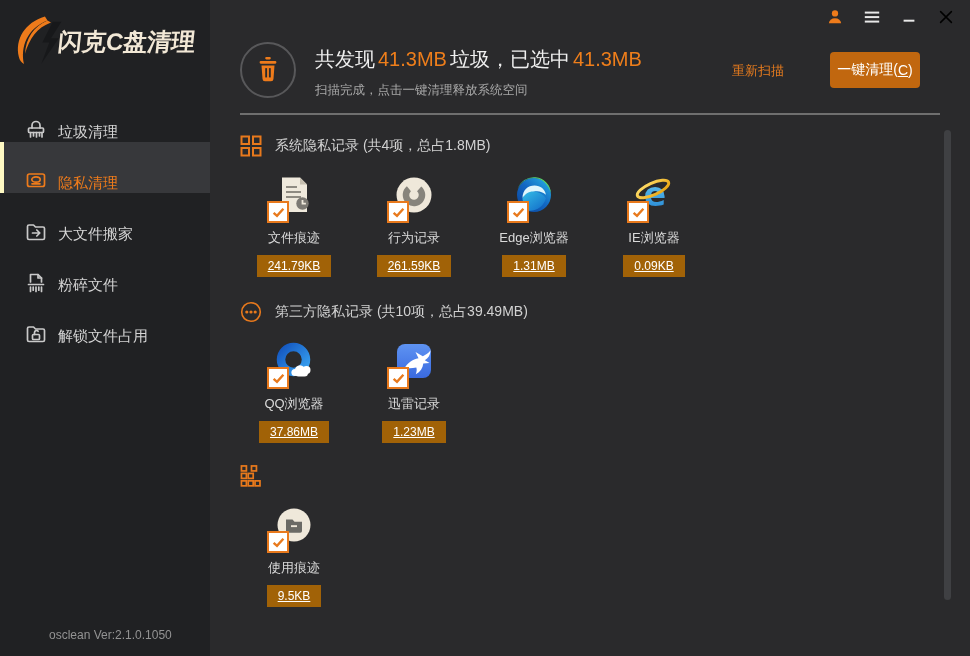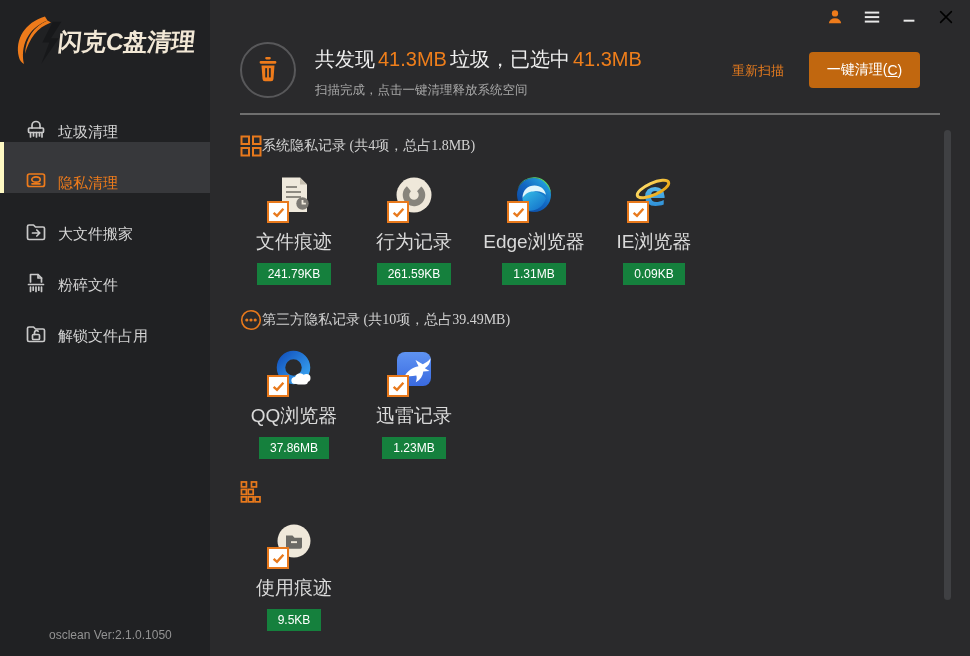--- a/index.html
+++ b/index.html
@@ -25,40 +25,40 @@
   .ctrl{width:20px;height:20px;display:inline-flex;align-items:center;justify-content:center;cursor:pointer;}
   .ctrl svg{width:18px;height:18px;}
 
   .trash-circle{position:absolute;left:30px;top:42px;width:56px;height:56px;border:2px solid #58585a;border-radius:50%;box-sizing:border-box;display:flex;align-items:center;justify-content:center;}
   .trash-circle svg{width:26px;height:28px;}
   .head-text{position:absolute;left:105px;top:46px;}
   .head-title{font-size:20px;color:#efefef;white-space:nowrap;}
   .head-title .num{color:#ee7e1b;margin:0 3px;}
   .head-sub{margin-top:9px;font-size:12.5px;color:#a8a8a8;}
   .rescan{position:absolute;right:186px;top:62px;font-size:13px;color:#e87c1e;cursor:pointer;text-align:right;}
-  .clean-btn{position:absolute;right:50px;top:52px;width:111px;height:36px;background:#c1670f;border:none;border-radius:4px;color:#fff;font-size:14px;cursor:pointer;font-family:inherit;display:flex;align-items:center;justify-content:center;}
+  .clean-btn{position:absolute;right:50px;top:52px;width:90px;height:36px;background:#c1670f;border:none;border-radius:4px;color:#fff;font-size:14px;cursor:pointer;font-family:inherit;display:flex;align-items:center;justify-content:center;}
   .clean-btn .u{text-decoration:underline;}
   .divider{position:absolute;left:30px;right:30px;top:113px;height:2px;background:#6f6f6f;}
 
   .content{position:absolute;left:0;top:115px;width:760px;bottom:0;padding-left:24px;box-sizing:border-box;}
   .section{margin:0;}
-  .sec-head{display:flex;align-items:center;margin-left:6px;height:22px;font-family:Liberation Serif, serif;}
+  .sec-head{display:flex;align-items:center;gap:13px;margin-left:6px;height:22px;}
   .sec-head:first-child{margin-top:0;}
   .sec-icon{width:22px;height:24px;display:inline-flex;color:#e8791c;}
   .sec-icon svg{width:100%;height:100%;}
   .sec-title{font-size:14px;color:#d2d2d2;}
   .cards{display:flex;margin-top:18px;}
   .card{width:120px;display:flex;flex-direction:column;align-items:center;cursor:pointer;}
   .icon-wrap{position:relative;width:40px;height:40px;}
   .app-icon svg{width:40px;height:40px;display:block;}
   .checkbox{position:absolute;left:-7px;bottom:-8px;width:22px;height:22px;background:#fff;border:2px solid #e8791c;box-sizing:border-box;display:flex;align-items:center;justify-content:center;}
   .checkbox svg{width:15px;height:15px;}
-  .card-label{margin-top:14px;font-size:19px;color:#dadada;}
+  .card-label{margin-top:14px;font-size:13px;color:#dadada;}
   .badge-row{margin-top:8px;}
-  .badge{display:inline-block;background:#15803d;color:#fff;font-size:12px;padding:4px 11px;}
+  .badge{display:inline-block;background:#a16207;color:#fff;font-size:12px;padding:4px 11px;text-decoration:underline;}
   .gap-after{height:24px;}
   .gap-mid{height:22px;}
 
   .scrollbar{position:absolute;right:19px;top:130px;width:7px;height:470px;background:#3f4043;border-radius:4px;}
 </style>
 </head>
 <body>
 
 <div class="window">
 

